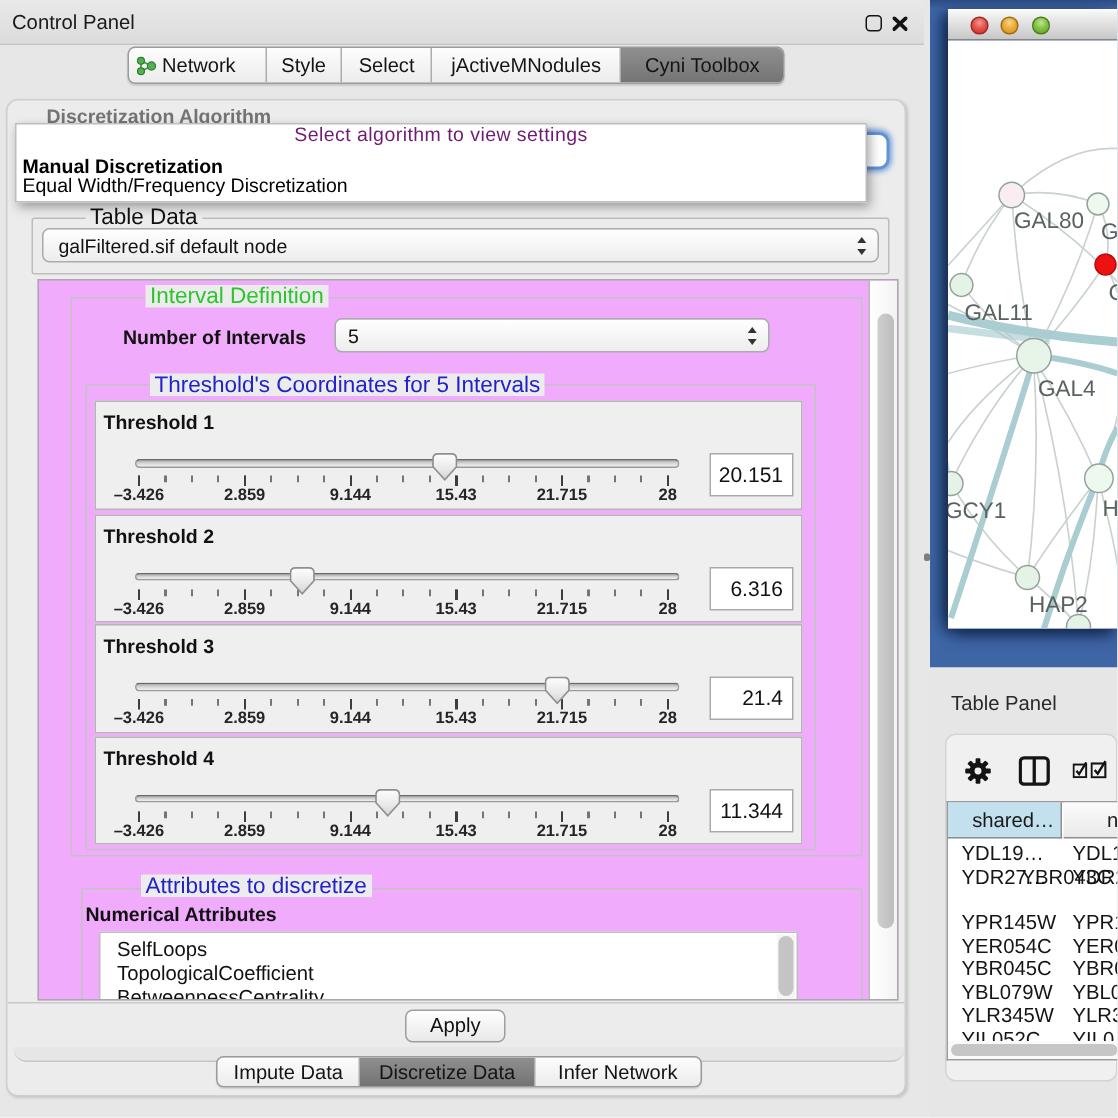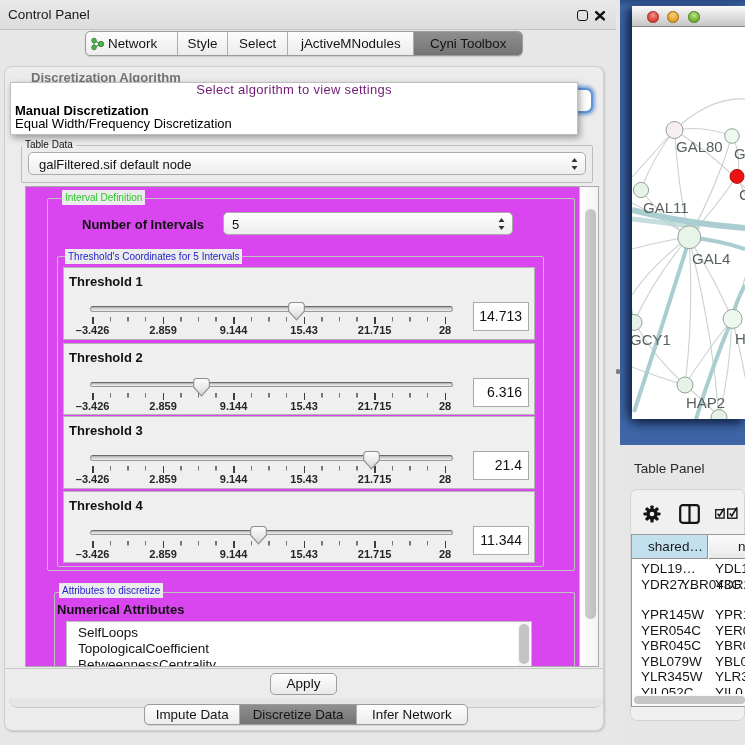--- a/index.html
+++ b/index.html
@@ -14,27 +14,27 @@
 .seg{display:flex;border:1px solid #9B9B9B;border-radius:5px;background:linear-gradient(#FDFDFD,#ECECEC);box-shadow:0 1px 1px rgba(0,0,0,0.12);overflow:hidden;}
 #app .seg .s{position:relative;display:flex;align-items:center;justify-content:center;border-right:1px solid #ADADAD;font-size:13.4px;font-weight:normal;color:#141414;height:100%;}
 #app .seg .s:last-child{border-right:none;}
 .seg .sel{background:linear-gradient(#8F8F8F,#747474);color:#E2E2E2;}
 #toptabs{left:85px;top:31px;width:438px;height:25px;}
 #bottabs{left:144px;top:704px;width:324px;height:21px;}
 
 #outerpanel{left:4px;top:66px;width:600px;height:665px;background:#ECECEC;border:1px solid #CFCFCF;border-radius:8px;box-shadow:1px 1px 2px rgba(0,0,0,0.15);}
 
 .group{border:1px solid #BDBDBD;border-radius:2px;}
-.gtitle{top:-8px;font-size:10px;background:#ECECEC;padding:0 3px;line-height:15px;}
+.gtitle{top:-8px;font-size:15px;background:#ECECEC;padding:0 3px;line-height:15px;margin-left:35px;}
 
 .combo{background:linear-gradient(#FFFFFF,#EDEDED);border:1px solid #ABABAB;border-radius:5px;font-size:13px;color:#111;}
 .combo .ctext{left:10px;top:50%;transform:translateY(-50%);}
 .arrows{right:7px;top:50%;transform:translateY(-50%);width:7px;height:12px;}
 
-#scrollpane{left:20px;top:119px;width:574px;height:481px;border:1px solid #A9A9A9;background:#d946ef;overflow:hidden;}
+#scrollpane{left:20px;top:119px;width:574px;height:481px;border:1px solid #A9A9A9;background:#f0abfc;overflow:hidden;}
 #vscroll{left:553px;top:0;width:20px;height:479px;background:linear-gradient(to right,#FFFFFF,#F2F2F2);border-left:1px solid #B8B8B8;}
 #vthumb{left:5px;top:22px;width:11px;height:410px;background:linear-gradient(to right,#CFCFCF,#BDBDBD);border-radius:6px;}
 
 .tbox{left:37px;width:472px;height:72.5px;border:1px solid #B5B5B5;background:#EFEFEF;}
 .tt{left:5px;top:6px;font-weight:bold;font-size:13px;color:#111;}
 .track{left:26px;top:38px;width:363px;height:5.5px;border-radius:3px;background:linear-gradient(#ABABAB,#D5D5D5 45%,#F0F0F0);border:1px solid #9A9A9A;border-top-color:#6A6A6A;}
 .ticks{left:27.9px;top:49px;width:354px;height:7px;background:repeating-linear-gradient(to right,#757575 0,#757575 1.4px,transparent 1.4px,transparent 17.625px);background-size:354px 4.5px;background-repeat:no-repeat;}
 .ticks:after{content:"";position:absolute;left:0;top:0;width:354px;height:7px;background:repeating-linear-gradient(to right,#3E3E3E 0,#3E3E3E 1.6px,transparent 1.6px,transparent 70.5px);}
 .lb{top:56px;width:60px;text-align:center;font-size:11px;font-weight:bold;color:#252525;}
 .val{left:409px;top:34px;width:56px;height:29px;background:#FFF;border:1px solid #A9A9A9;font-size:14px;text-align:right;line-height:27px;padding-right:6px;color:#111;}
@@ -124,21 +124,21 @@
         <svg class="thumb" style="left:223.6px;" viewBox="0 0 15 17">
             <defs>
               <linearGradient id="tg" x1="0" y1="0" x2="0" y2="1">
                 <stop offset="0" stop-color="#FDFDFD"></stop>
                 <stop offset="0.6" stop-color="#E8E8E8"></stop>
                 <stop offset="1" stop-color="#D2D2D2"></stop>
               </linearGradient>
             </defs>
             <path d="M3.5 0.5 H11.5 Q14.5 0.5 14.5 3.5 V8.2 L7.5 16 L0.5 8.2 V3.5 Q0.5 0.5 3.5 0.5 Z" fill="url(#tg)" stroke="#8F8F8F"></path>
           </svg>
-        <div class="val">14.713</div>
+        <div class="val">20.151</div>
       </div>
       <div class="tbox" style="top:155.5px;">
         <div class="tt txt">Threshold 2</div>
         <div class="track"></div>
           <div class="ticks"></div>
         <div class="lb" style="left:-1.4px;">–3.426</div>
         <div class="lb" style="left:69.1px;">2.859</div>
         <div class="lb" style="left:139.6px;">9.144</div>
         <div class="lb" style="left:210.1px;">15.43</div>
         <div class="lb" style="left:280.6px;">21.715</div>

